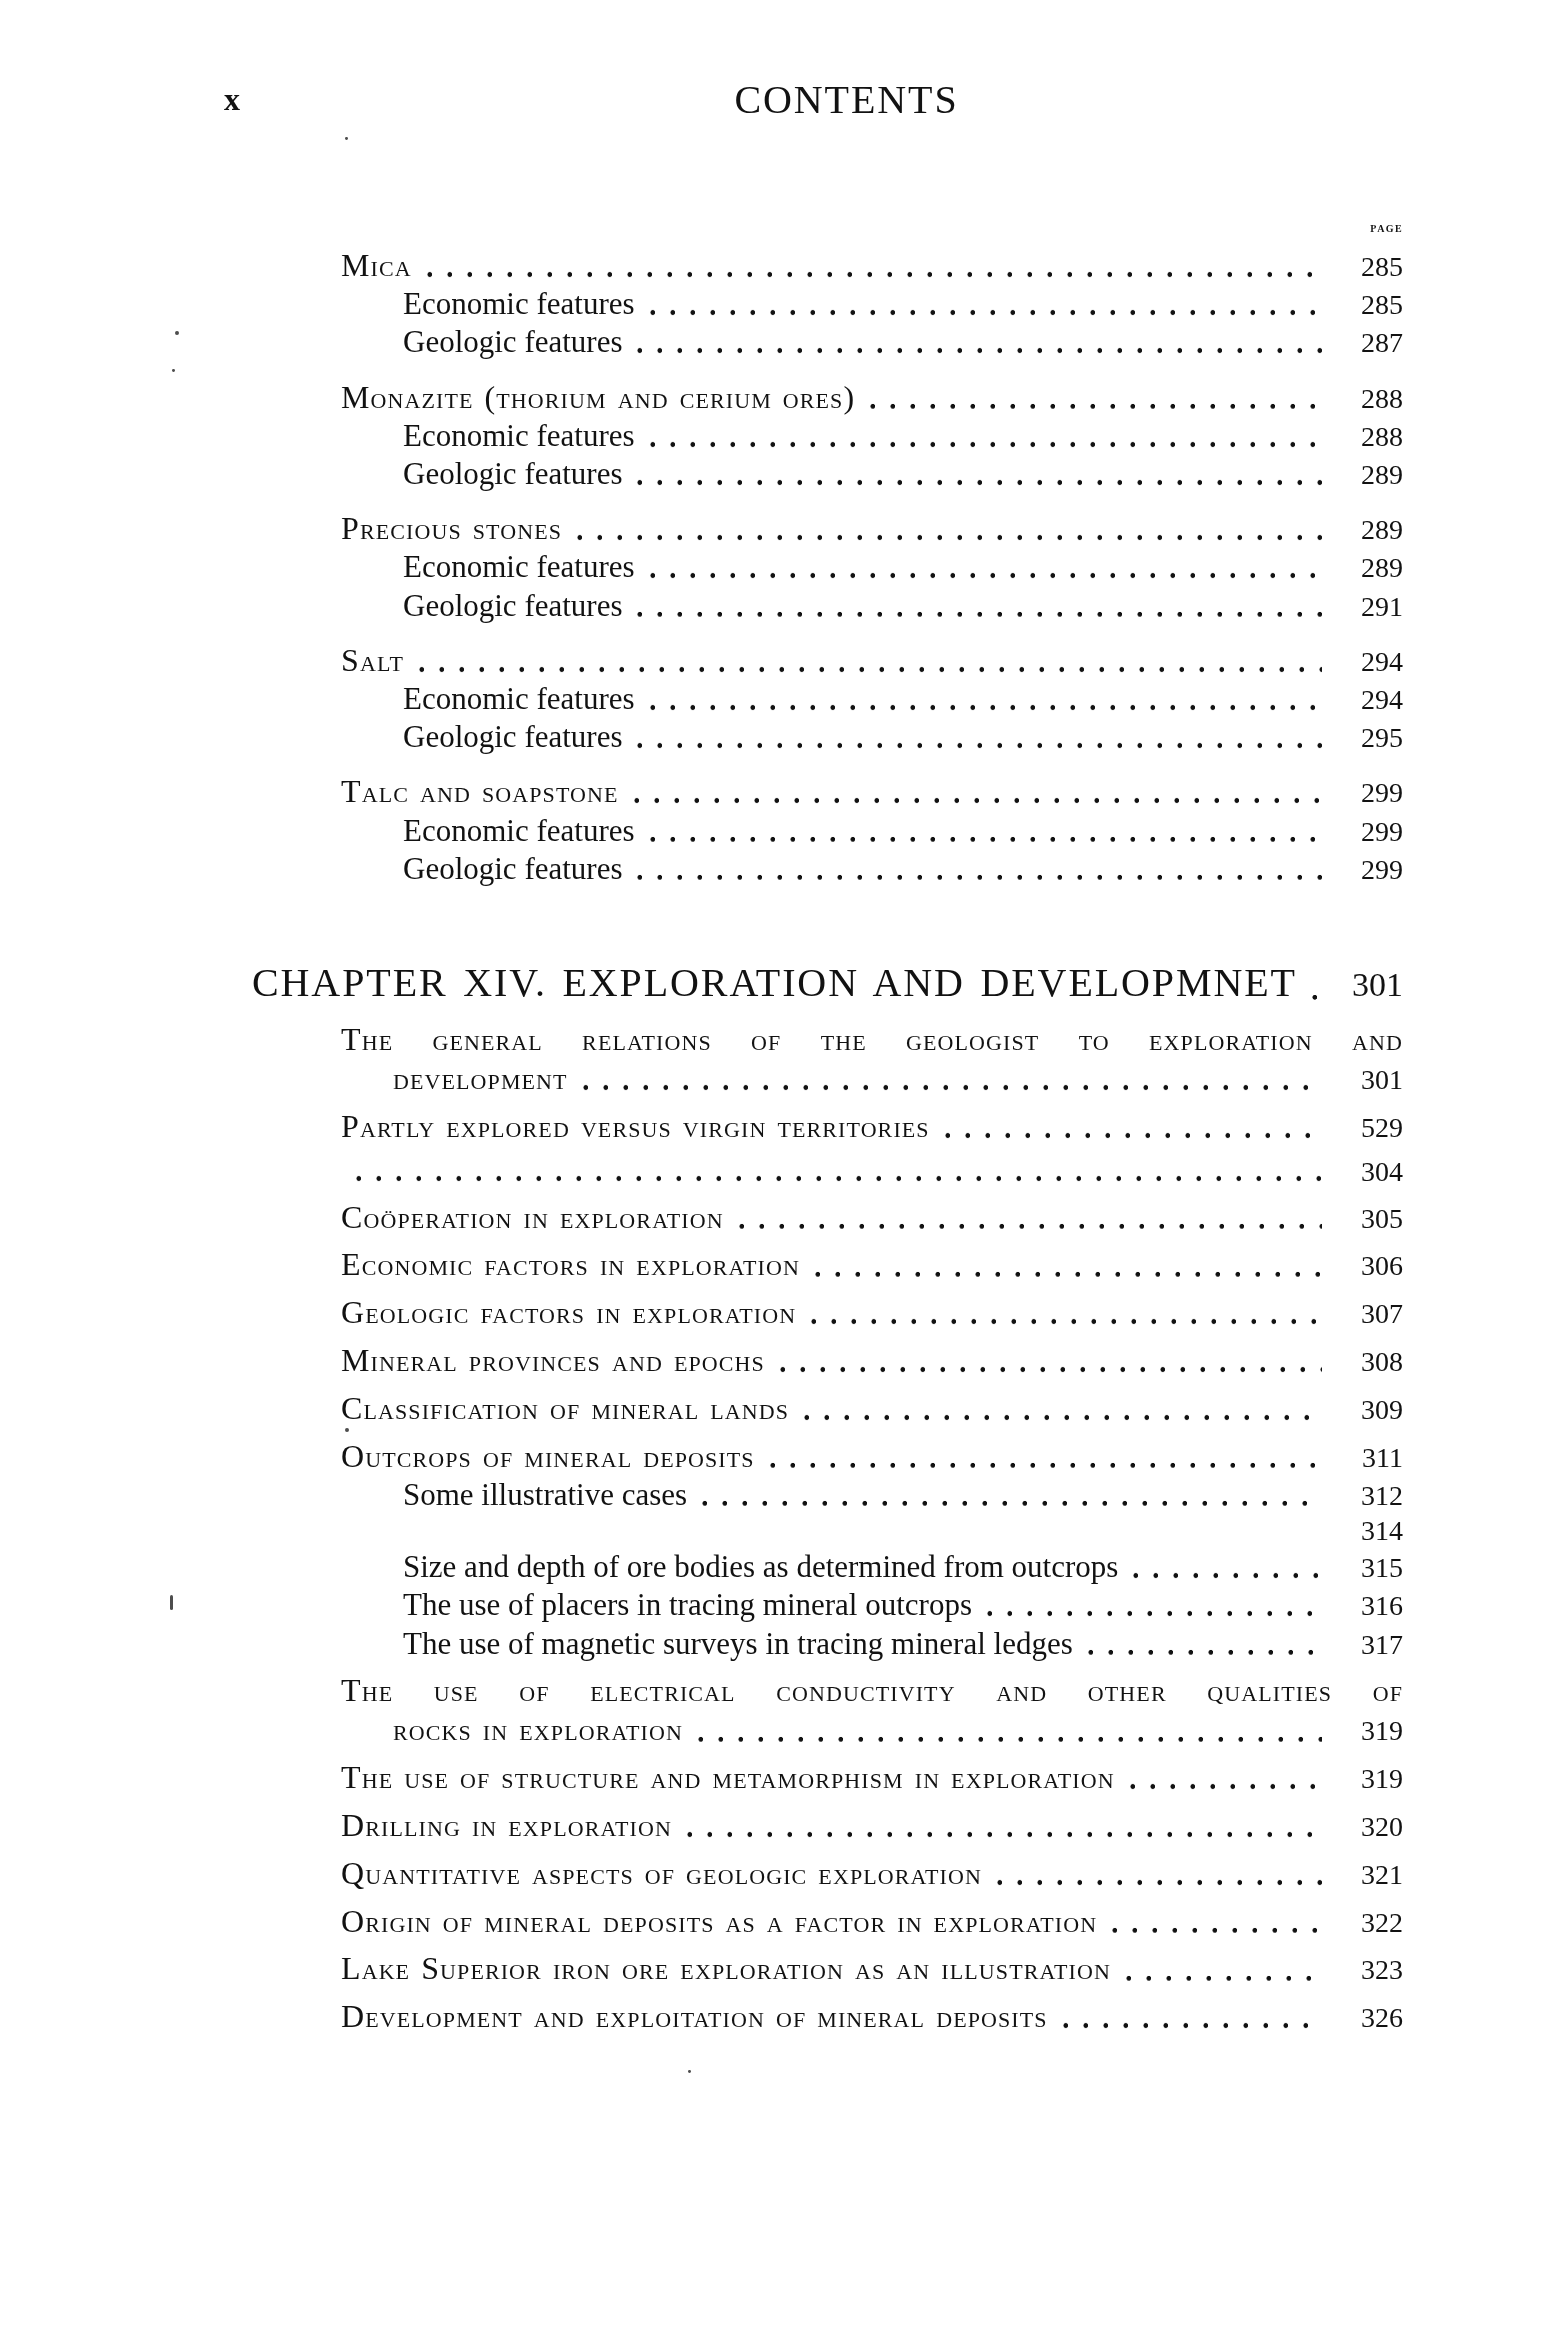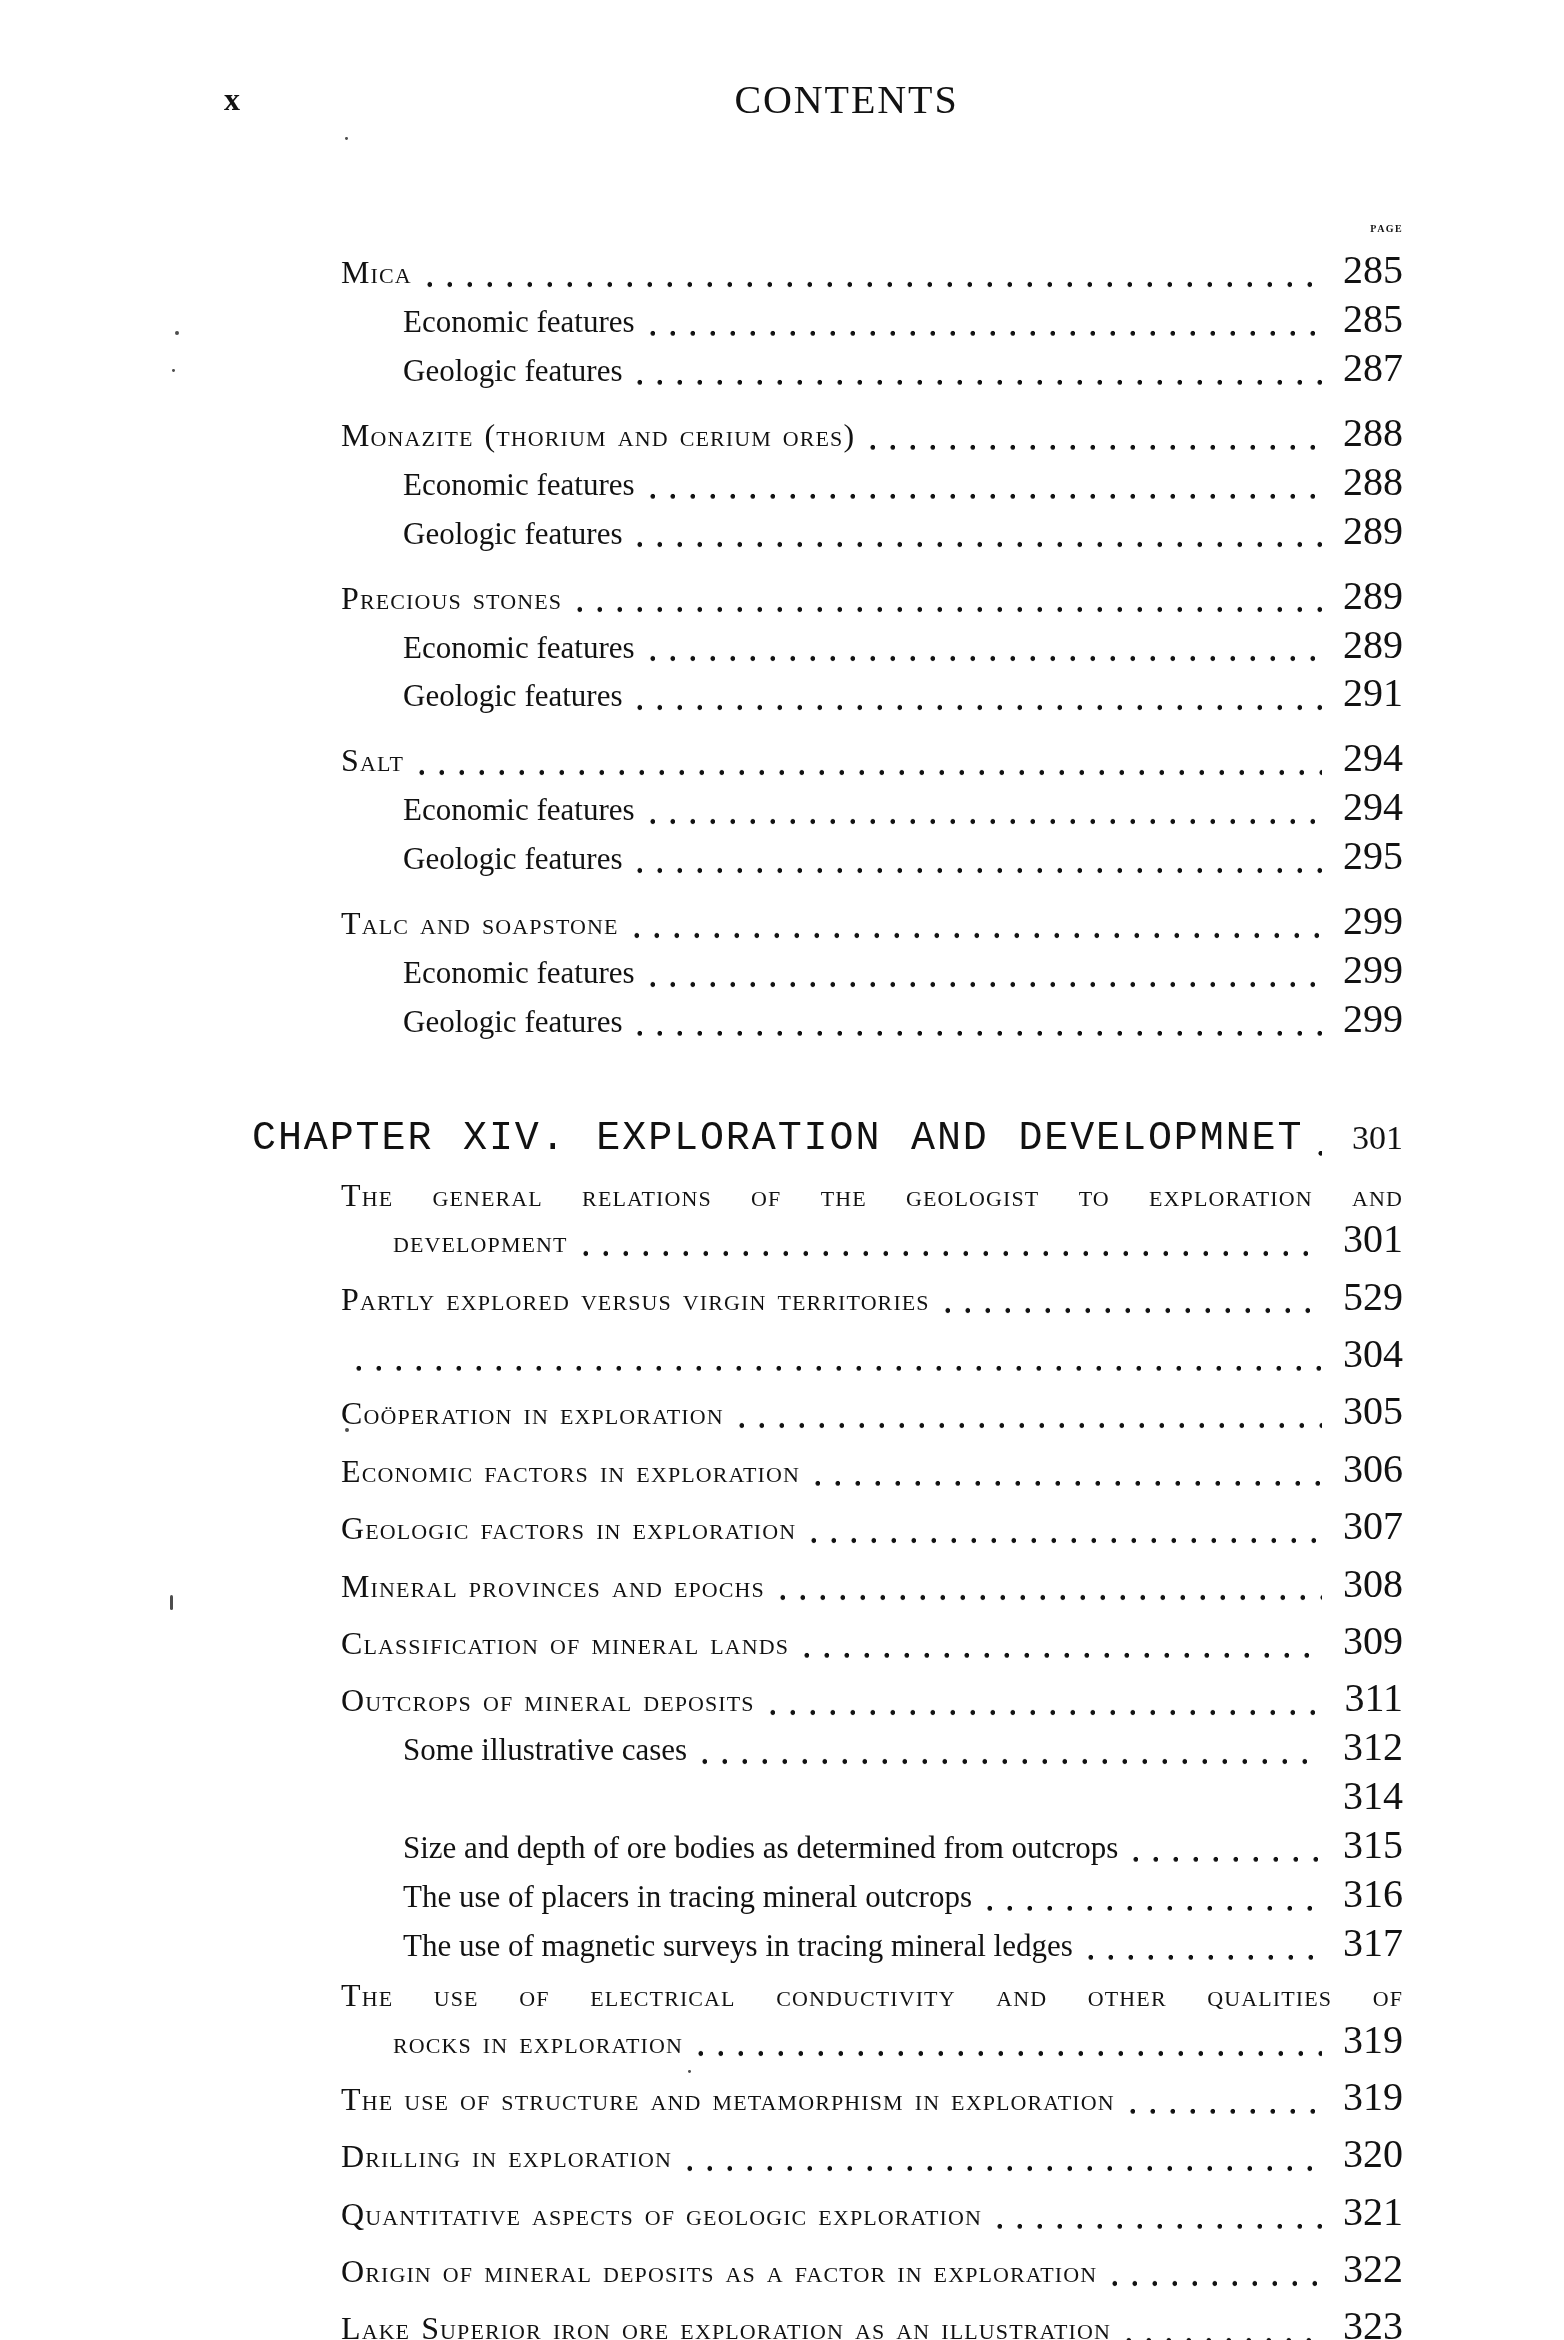--- a/index.html
+++ b/index.html
@@ -64,21 +64,20 @@
   .row.chapter{padding-left:0;font-size:40px;}
   .row.main .label,
   .row.cont .label{
     font-variant:small-caps;
     letter-spacing:1.1px;
     word-spacing:1.9px;
   }
   .row.chapter .label{
     letter-spacing:1.9px;
     word-spacing:3.8px;
-    font-family:Liberation Mono, monospace;
   }
   
   .row.justify{display:block;}
   .row.justify .label{
     display:block;
     white-space:normal;
     text-align:justify;
     text-align-last:justify;
   }
   
@@ -89,21 +88,21 @@
     margin:0 9.4px 6.6px 15px;
     background-image:radial-gradient(circle at 2.8px 3.3px, var(--ink) 2px, transparent 2.7px);
     background-size:20px 6.6px;
     background-repeat:repeat-x;
     background-position:left bottom;
   }
   .spacer{flex:1 1 auto;min-width:13px;}
   .pagenum{
     min-width:72px;
     text-align:right;
-    font-size:40px;
+    font-size:28px;
     white-space:nowrap;
   }
   .row.chapter .pagenum{font-size:34px;}
   
   .gap-first{margin-top:5.6px;}
   .gap-tight{margin-top:0.9px;}
   .gap-block{margin-top:17px;}
   .gap-chap{margin-top:9.4px;}
   .gap-chapfirst{margin-top:13px;}
   .gap-big{margin-top:72px;}

